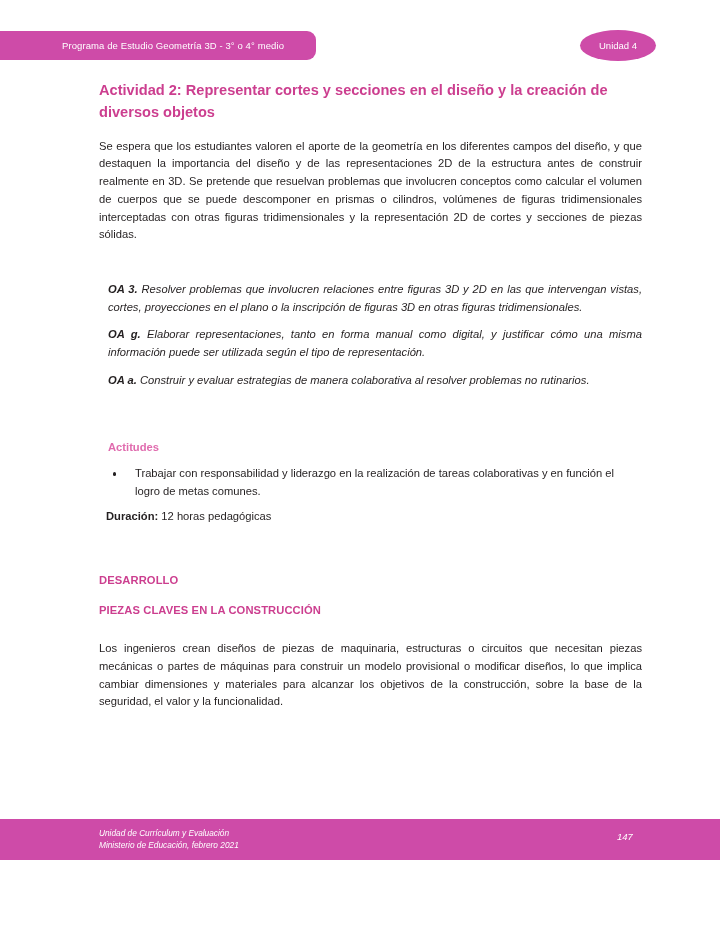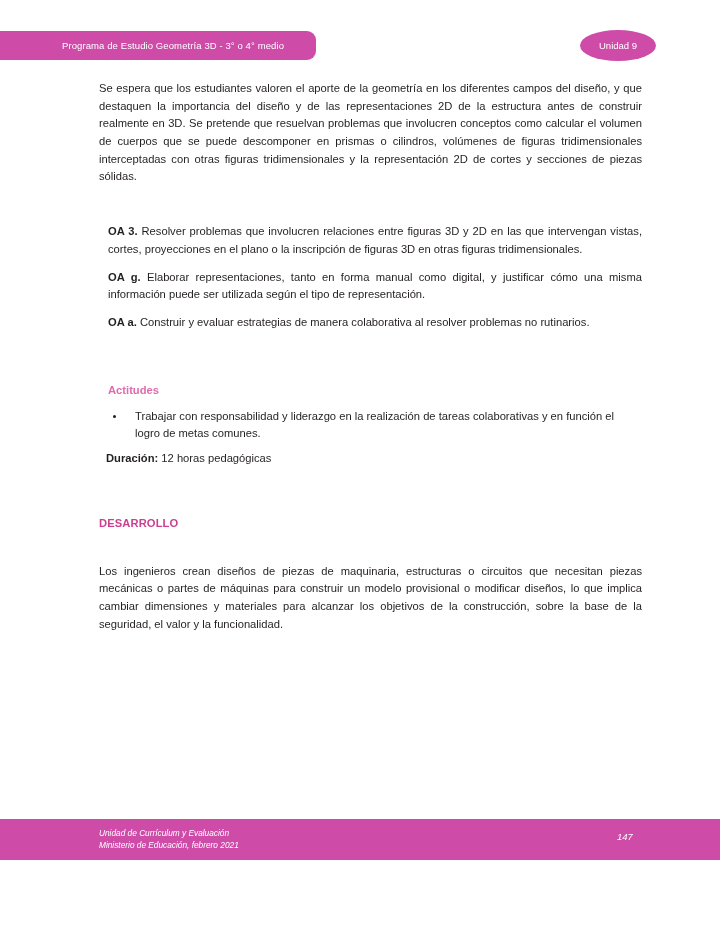--- a/index.html
+++ b/index.html
@@ -97,20 +97,21 @@
     text-align: justify;
     margin: 0 0 11px 0;
   }
 
   .oa-block {
     margin-left: 9px;
     width: 534px;
   }
   .oa-block p.body-text {
     margin-bottom: 10px;
+    font-style: italic;
   }
   .oa-label {
     font-weight: bold;
   }
 
   .attitudes-list {
     margin: 0 0 2px 0;
     padding: 0;
     list-style: none;
   }
@@ -178,25 +179,26 @@
   }
 </style>
 </head>
 <body>
 
 <div class="header-bar">
   <span class="header-bar-text">Programa de Estudio Geometría 3D - 3° o 4° medio</span>
 </div>
 
 <div class="unit-badge">
-  <span class="unit-badge-text">Unidad 9</span>
+  <span class="unit-badge-text">Unidad 4</span>
 </div>
 
 <div class="content">
 
+  <h1 class="activity-title">Actividad 2: Representar cortes y secciones en el diseño y la creación de diversos objetos</h1>
 
   <p class="body-text">Se espera que los estudiantes valoren el aporte de la geometría en los diferentes campos del diseño, y que destaquen la importancia del diseño y de las representaciones 2D de la estructura antes de construir realmente en 3D. Se pretende que resuelvan problemas que involucren conceptos como calcular el volumen de cuerpos que se puede descomponer en prismas o cilindros, volúmenes de figuras tridimensionales interceptadas con otras figuras tridimensionales y la representación 2D de cortes y secciones de piezas sólidas.</p>
 
   <div class="gap-medium"></div>
 
 
   <div class="oa-block">
     <p class="body-text"><span class="oa-label">OA 3.</span><span> Resolver problemas que involucren relaciones entre figuras 3D y 2D en las que intervengan vistas, cortes, proyecciones en el plano o la inscripción de figuras 3D en otras figuras tridimensionales.</span></p>
     <p class="body-text"><span class="oa-label">OA g.</span><span> Elaborar representaciones, tanto en forma manual como digital, y justificar cómo una misma información puede ser utilizada según el tipo de representación.</span></p>
     <p class="body-text"><span class="oa-label">OA a.</span><span> Construir y evaluar estrategias de manera colaborativa al resolver problemas no rutinarios.</span></p>
@@ -214,20 +216,21 @@
   </ul>
 
   <p class="duration-line"><span class="duration-label">Duración:</span><span> 12 horas pedagógicas</span></p>
 
   <div class="gap-large"></div>
 
   <h2 class="section-heading">DESARROLLO</h2>
 
   <div class="gap-xsmall"></div>
 
+  <h2 class="section-heading">PIEZAS CLAVES EN LA CONSTRUCCIÓN</h2>
 
   <div class="gap-small"></div>
 
   <p class="body-text">Los ingenieros crean diseños de piezas de maquinaria, estructuras o circuitos que necesitan piezas mecánicas o partes de máquinas para construir un modelo provisional o modificar diseños, lo que implica cambiar dimensiones y materiales para alcanzar los objetivos de la construcción, sobre la base de la seguridad, el valor y la funcionalidad.</p>
 
 </div>
 
 <div class="footer-bar">
   <div class="footer-left">
     <span class="footer-line">Unidad de Currículum y Evaluación</span>

